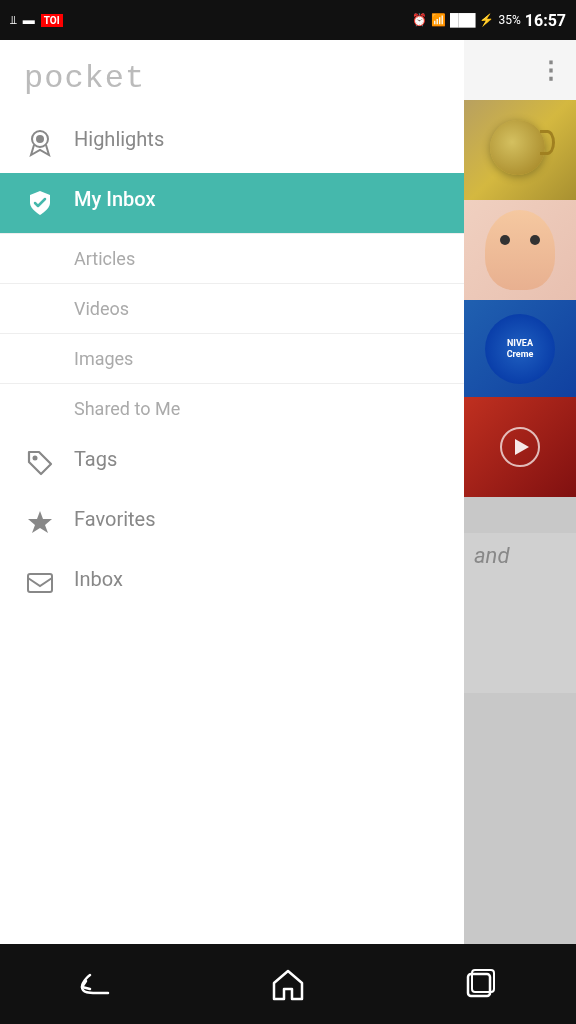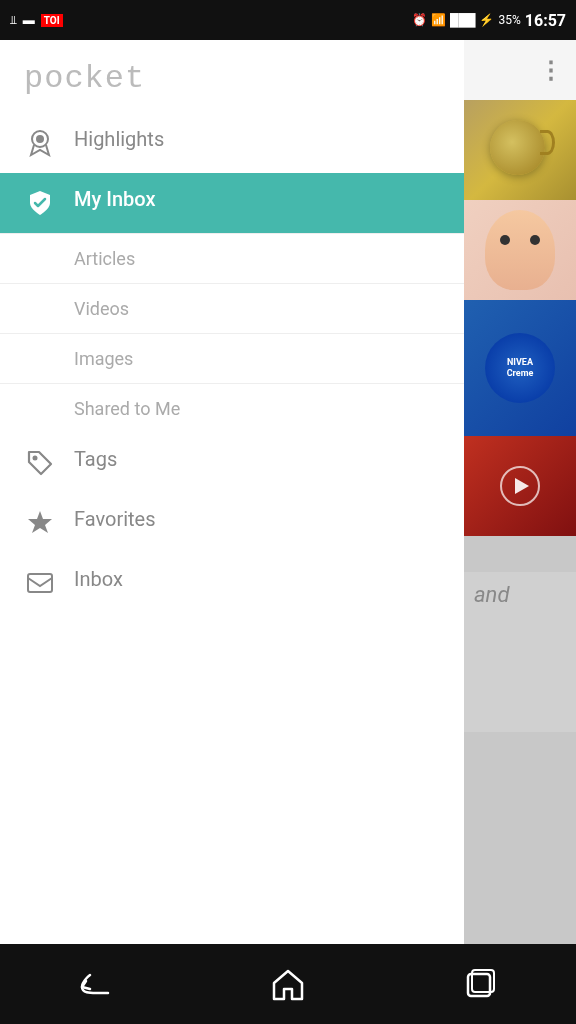--- a/index.html
+++ b/index.html
@@ -93,21 +93,21 @@
       width: 112px;
       height: 100px;
       background: linear-gradient(135deg, #f0d0c0 0%, #e8c0b0 100%);
       display: flex;
       align-items: center;
       justify-content: center;
     }
 
     .card-image-3 {
       width: 112px;
-      height: 136px;
+      height: 97px;
       background: linear-gradient(135deg, #2060b0 0%, #1040a0 100%);
       display: flex;
       align-items: center;
       justify-content: center;
     }
     .nivea-tin {
       width: 70px;
       height: 70px;
       background: radial-gradient(ellipse, #2060c0, #0030a0);
       border-radius: 50%;

